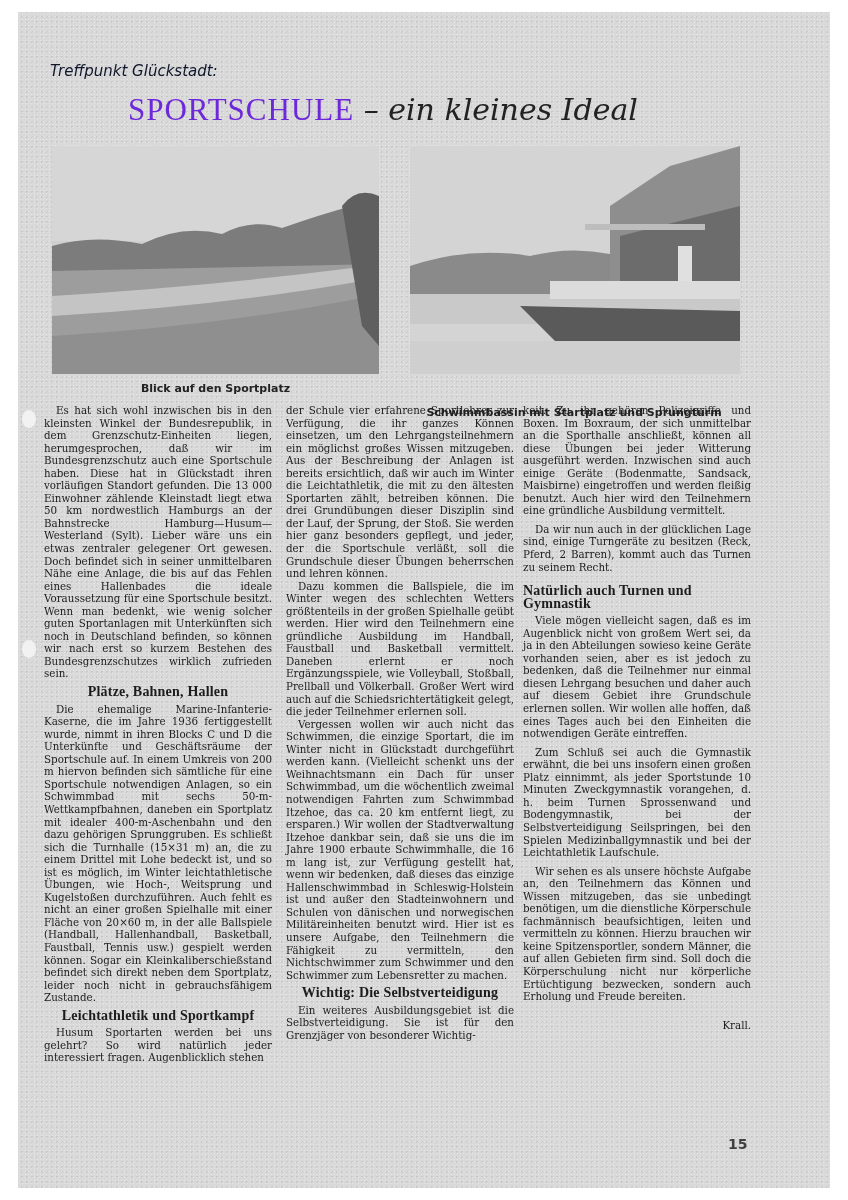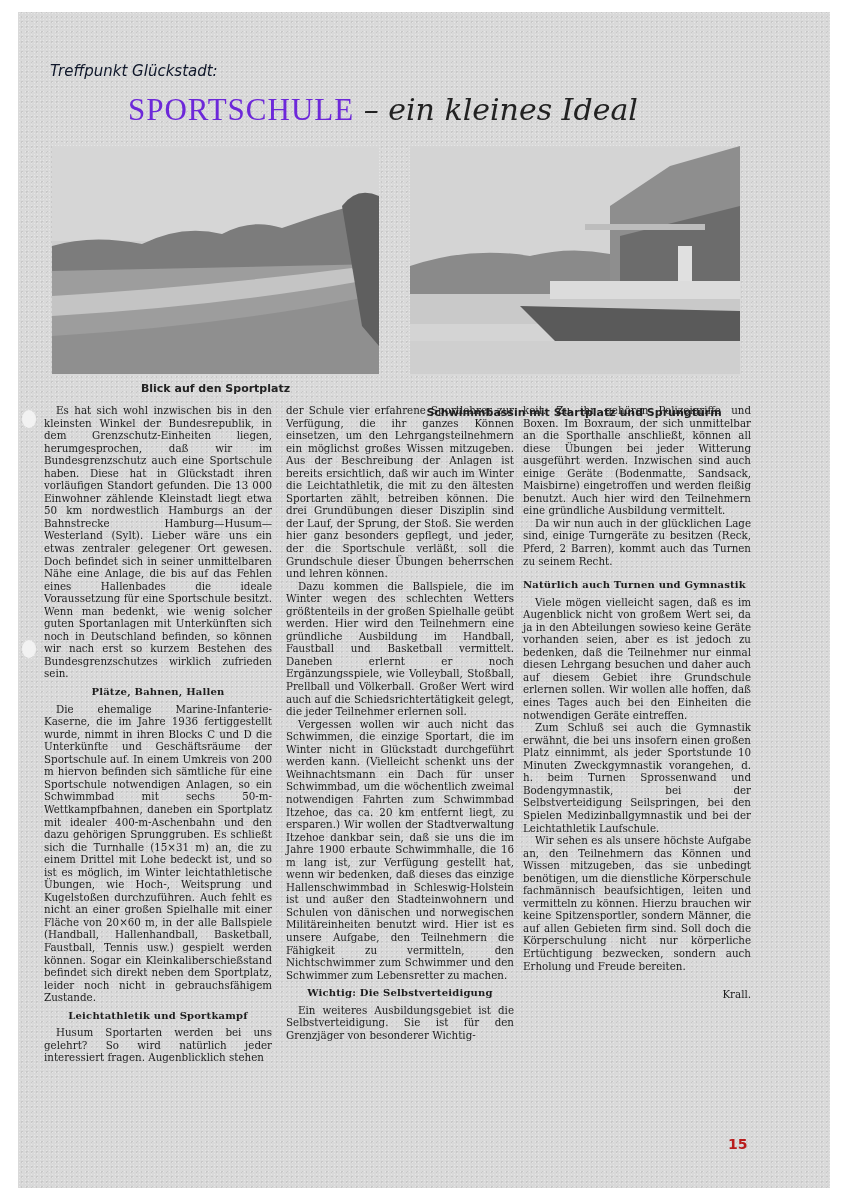--- a/index.html
+++ b/index.html
@@ -44,29 +44,29 @@
   .caption-right { left: 409px; width: 330px; margin-top: 24px; }
   .col {
     position: absolute; top: 404px; width: 228px;
     font-family: "DejaVu Serif", serif; font-size: 10.3px; line-height: 12.55px; color: #1c1c1c;
     text-align: justify; hyphens: manual;
   }
   .col-1 { left: 44px; }
   .col-2 { left: 286px; }
   .col-3 { left: 523px; }
   .col p { margin: 0 0 0 0; text-indent: 12px; }
-  .col p.spaced { }
+  .col p.spaced { margin-top: 6px; }
   .col h3 {
-    margin: 6px 0 4px 0; font-size: 10px; font-weight: bold; text-align: center; letter-spacing: 0.2px;
+    margin: 6px 0 4px 0; font-size: 14px; font-weight: bold; text-align: center; letter-spacing: 0.2px; font-family: Liberation Serif, serif;
   }
   .col h3.left { text-align: left; }
   .author { text-align: right; margin-top: 16px; }
   .page-number {
     position: absolute; left: 728px; top: 1136px; font-family: "DejaVu Sans", sans-serif;
-    font-weight: bold; font-size: 14px; color: #b91c1c;
+    font-weight: bold; font-size: 14px; color: #404040;
   }
   .punch { position: absolute; left: 22px; width: 14px; height: 18px; border-radius: 50%; background: #f2f2f2; }
 </style>
 </head>
 <body>
 
 <div class="page"></div>
 <div class="punch" style="top:410px"></div>
 <div class="punch" style="top:640px"></div>
 

